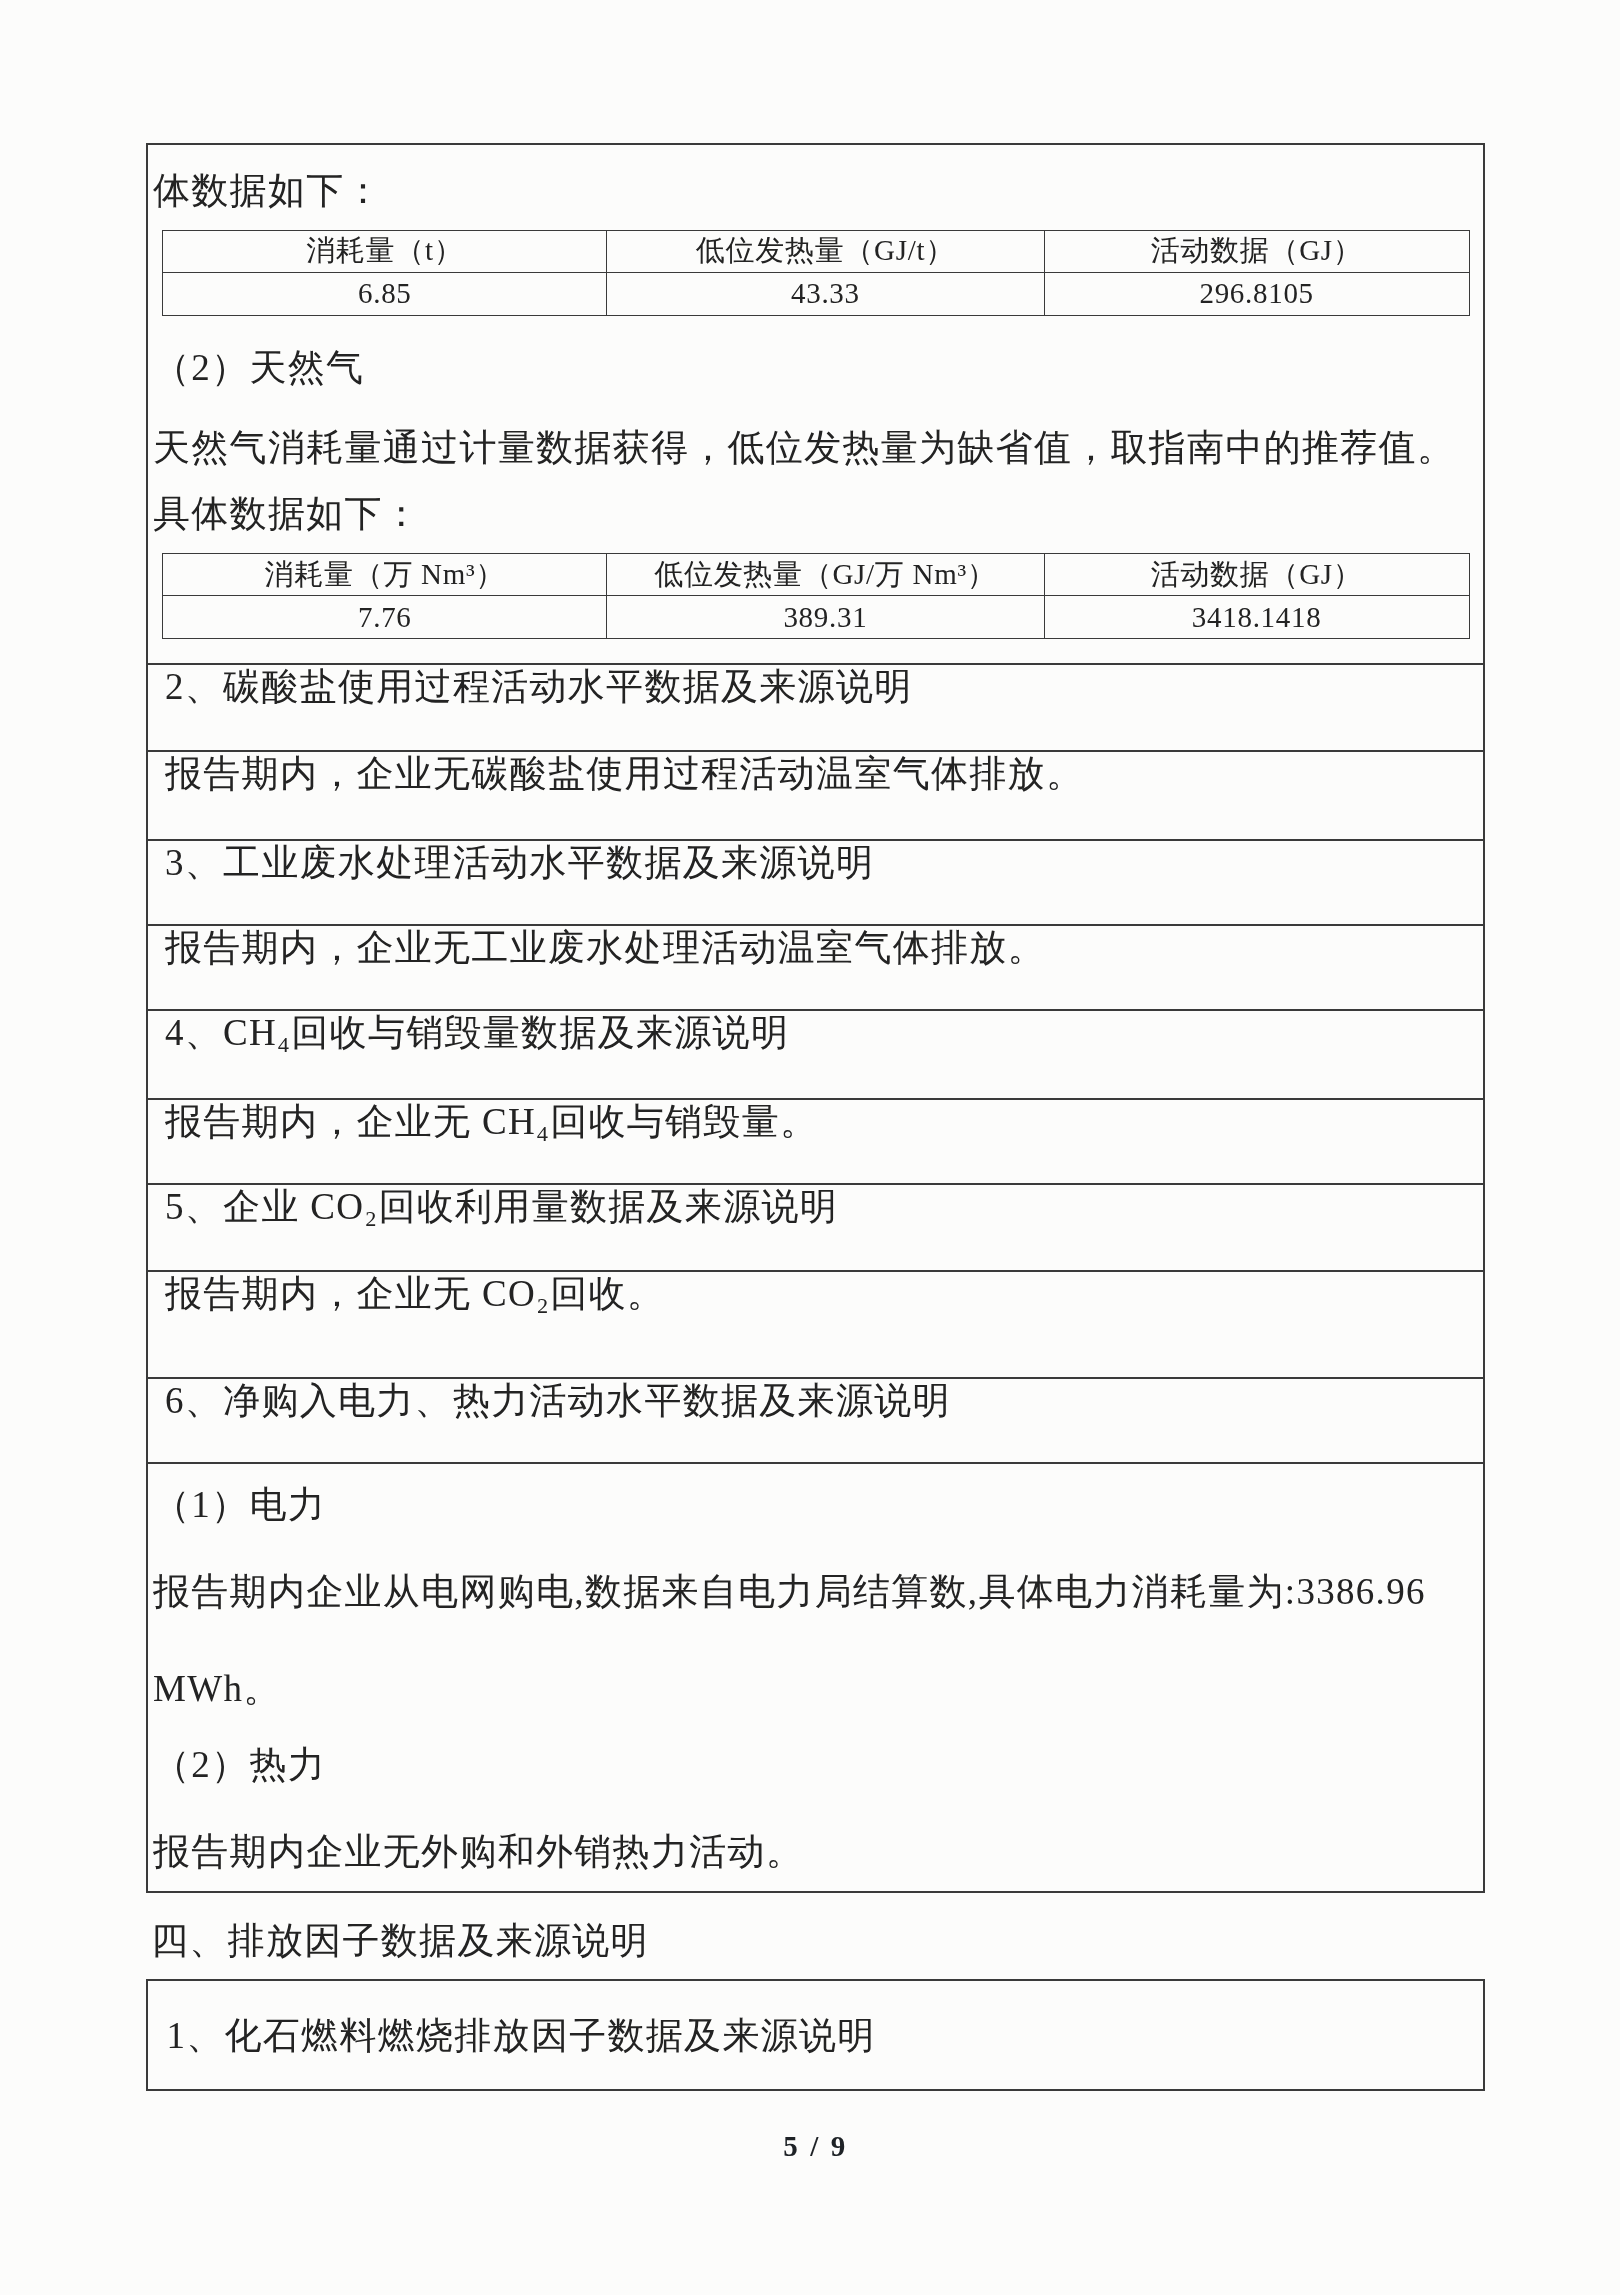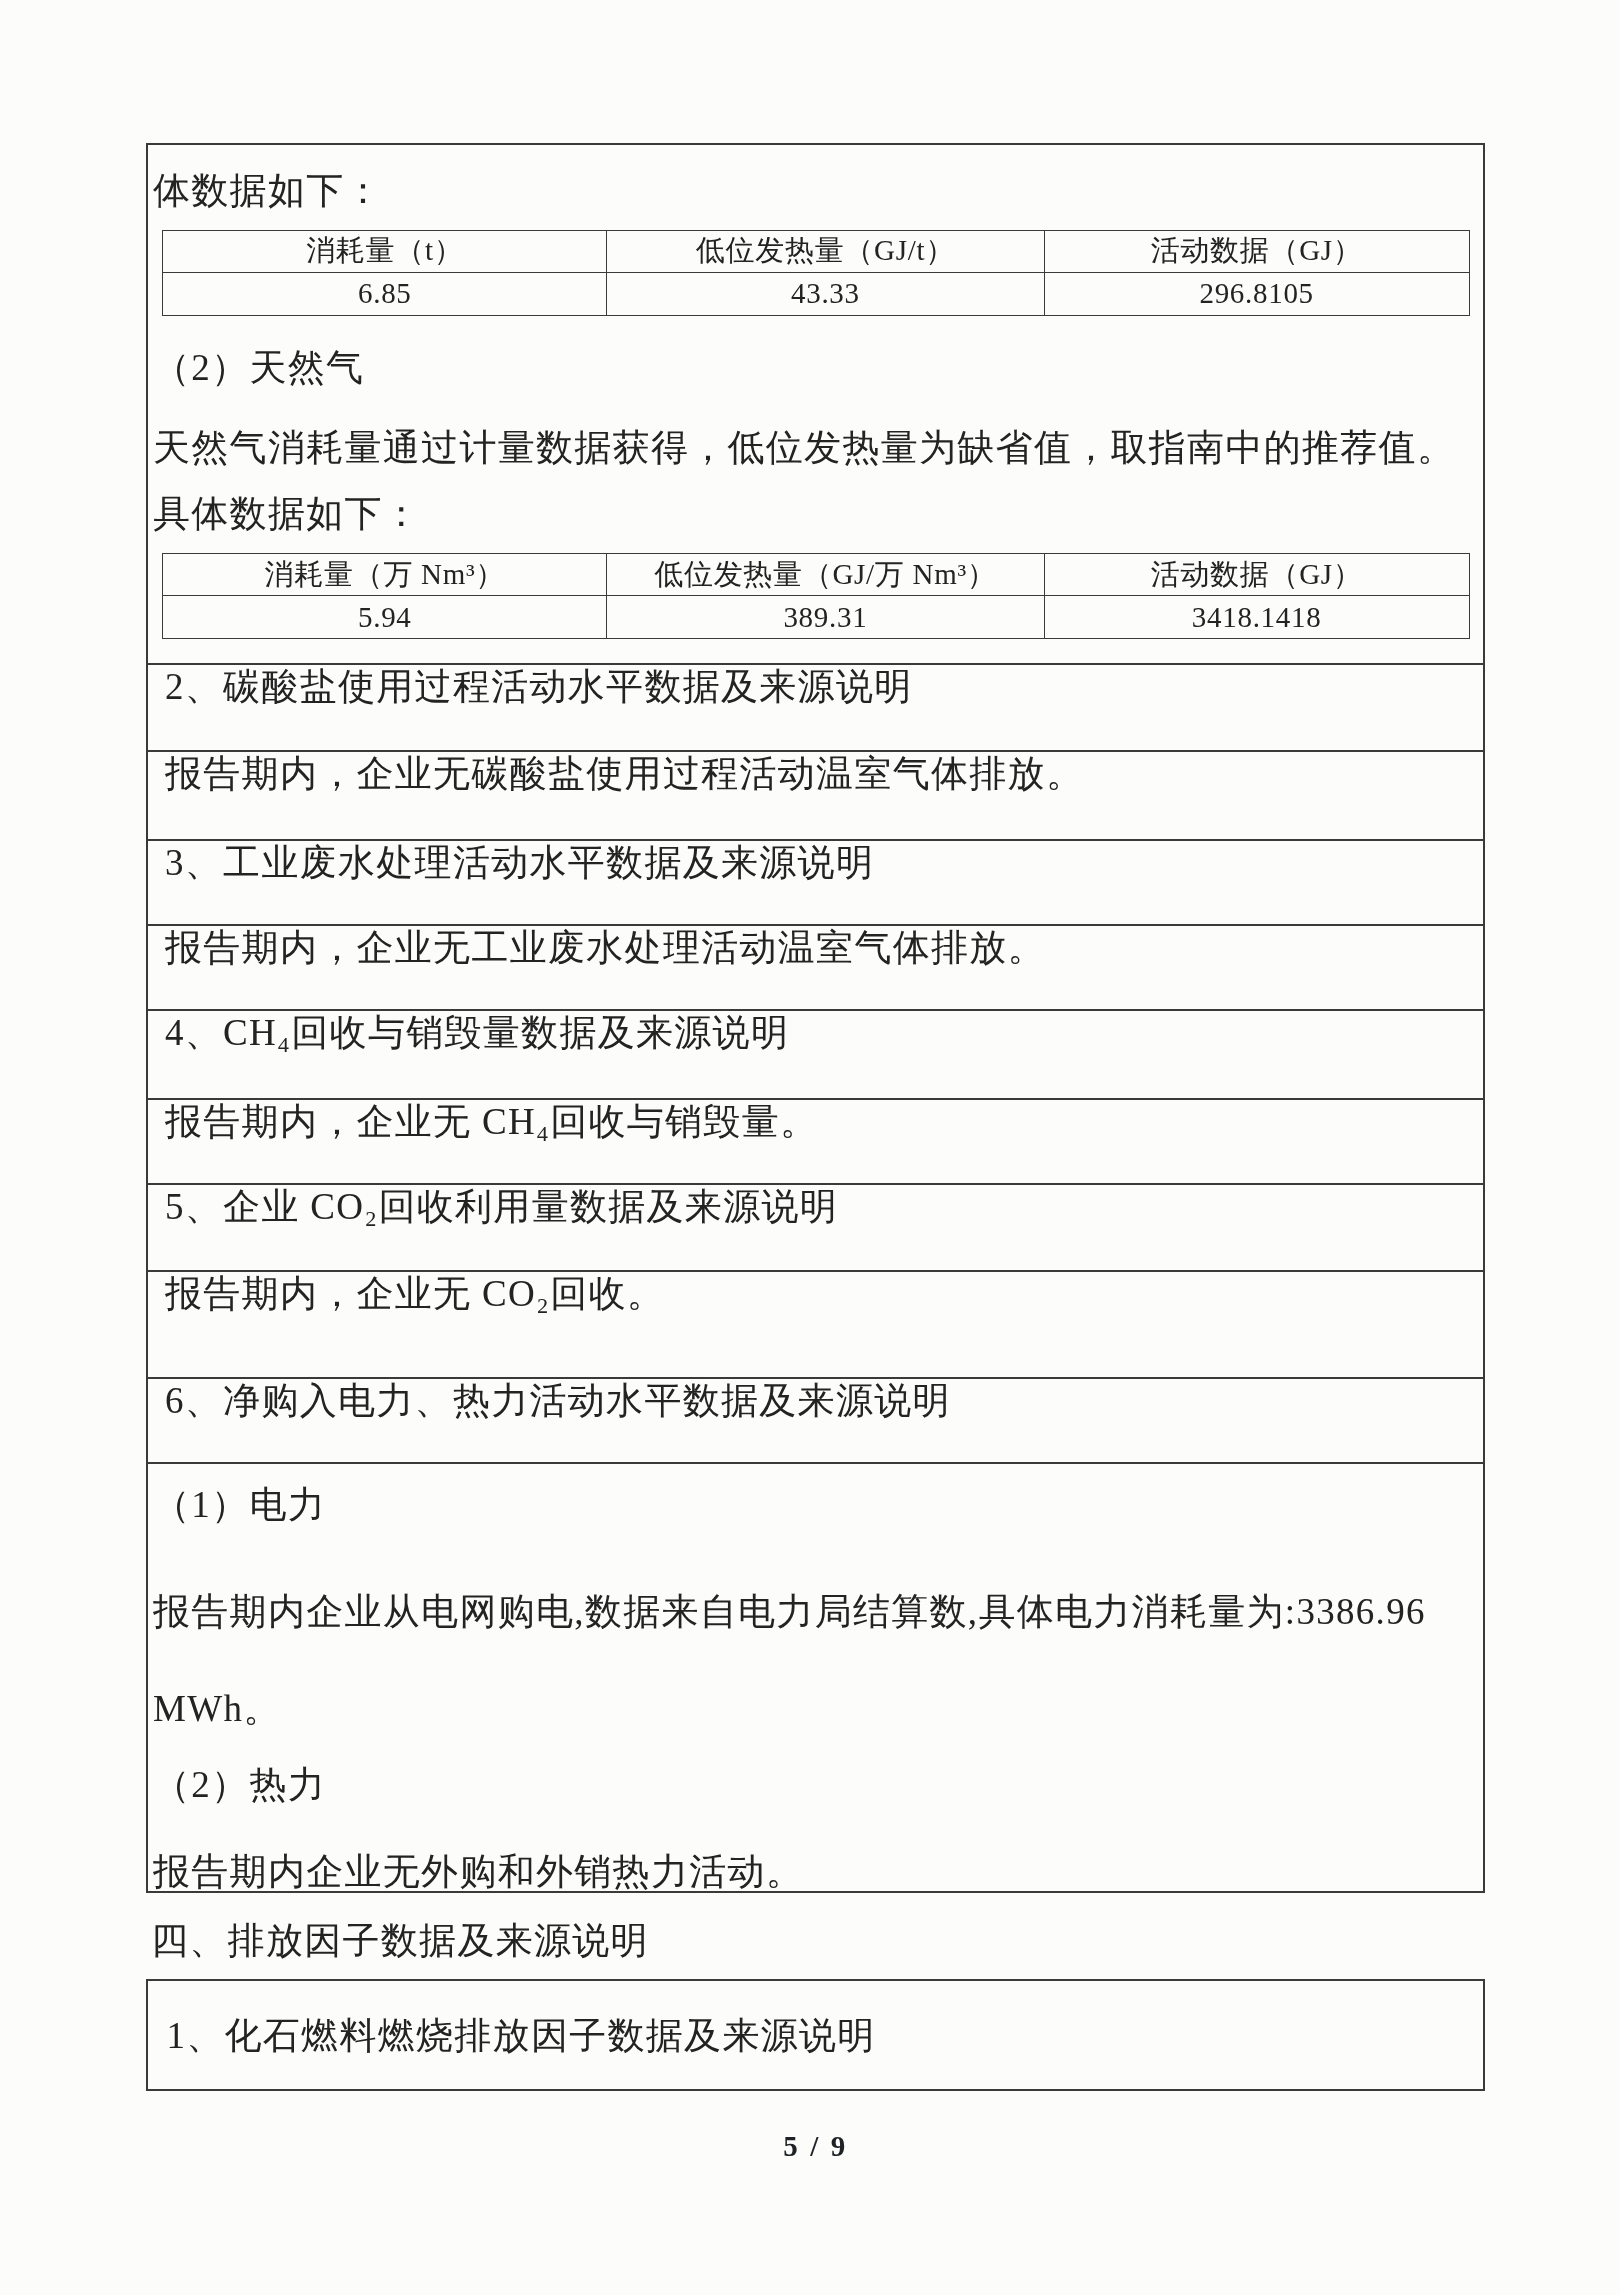--- a/index.html
+++ b/index.html
@@ -117,21 +117,21 @@
         <div class="txt pad" style="margin-top:37px">天然气消耗量通过计量数据获得，低位发热量为缺省值，取指南中的推荐值。</div>
         <div class="txt pad" style="margin-top:23px">具体数据如下：</div>
 
         <div class="mini-table" style="margin-top:18.4px">
           <div class="mt-row head">
             <div class="mt-cell">消耗量（万 Nm³）</div>
             <div class="mt-cell">低位发热量（GJ/万 Nm³）</div>
             <div class="mt-cell">活动数据（GJ）</div>
           </div>
           <div class="mt-row data">
-            <div class="mt-cell">5.94</div>
+            <div class="mt-cell">7.76</div>
             <div class="mt-cell">389.31</div>
             <div class="mt-cell">3418.1418</div>
           </div>
         </div>
       </div>
 
       <div class="row center-line" style="height:87px">
         <span class="txt">2、碳酸盐使用过程活动水平数据及来源说明</span>
       </div>
       <div class="row center-line" style="height:89px">
@@ -157,21 +157,21 @@
       </div>
       <div class="row center-line" style="height:107px">
         <span class="txt">报告期内，企业无 CO₂回收。</span>
       </div>
 
       <div class="row center-line" style="height:85px">
         <span class="txt">6、净购入电力、热力活动水平数据及来源说明</span>
       </div>
       <div class="row" style="height:427px">
         <div class="txt pad" style="margin-top:19px">（1）电力</div>
-        <div class="txt pad" style="margin-top:64px">报告期内企业从电网购电,数据来自电力局结算数,具体电力消耗量为:3386.96</div>
+        <div class="txt pad" style="margin-top:44px">报告期内企业从电网购电,数据来自电力局结算数,具体电力消耗量为:3386.96</div>
         <div class="txt pad" style="margin-top:54px">MWh。</div>
         <div class="txt pad" style="margin-top:33px">（2）热力</div>
         <div class="txt pad" style="margin-top:44px">报告期内企业无外购和外销热力活动。</div>
       </div>
     </div>
 
     <div class="txt pad chapter-title">四、排放因子数据及来源说明</div>
 
     <div class="factor-table">
       <span class="txt">1、化石燃料燃烧排放因子数据及来源说明</span>

